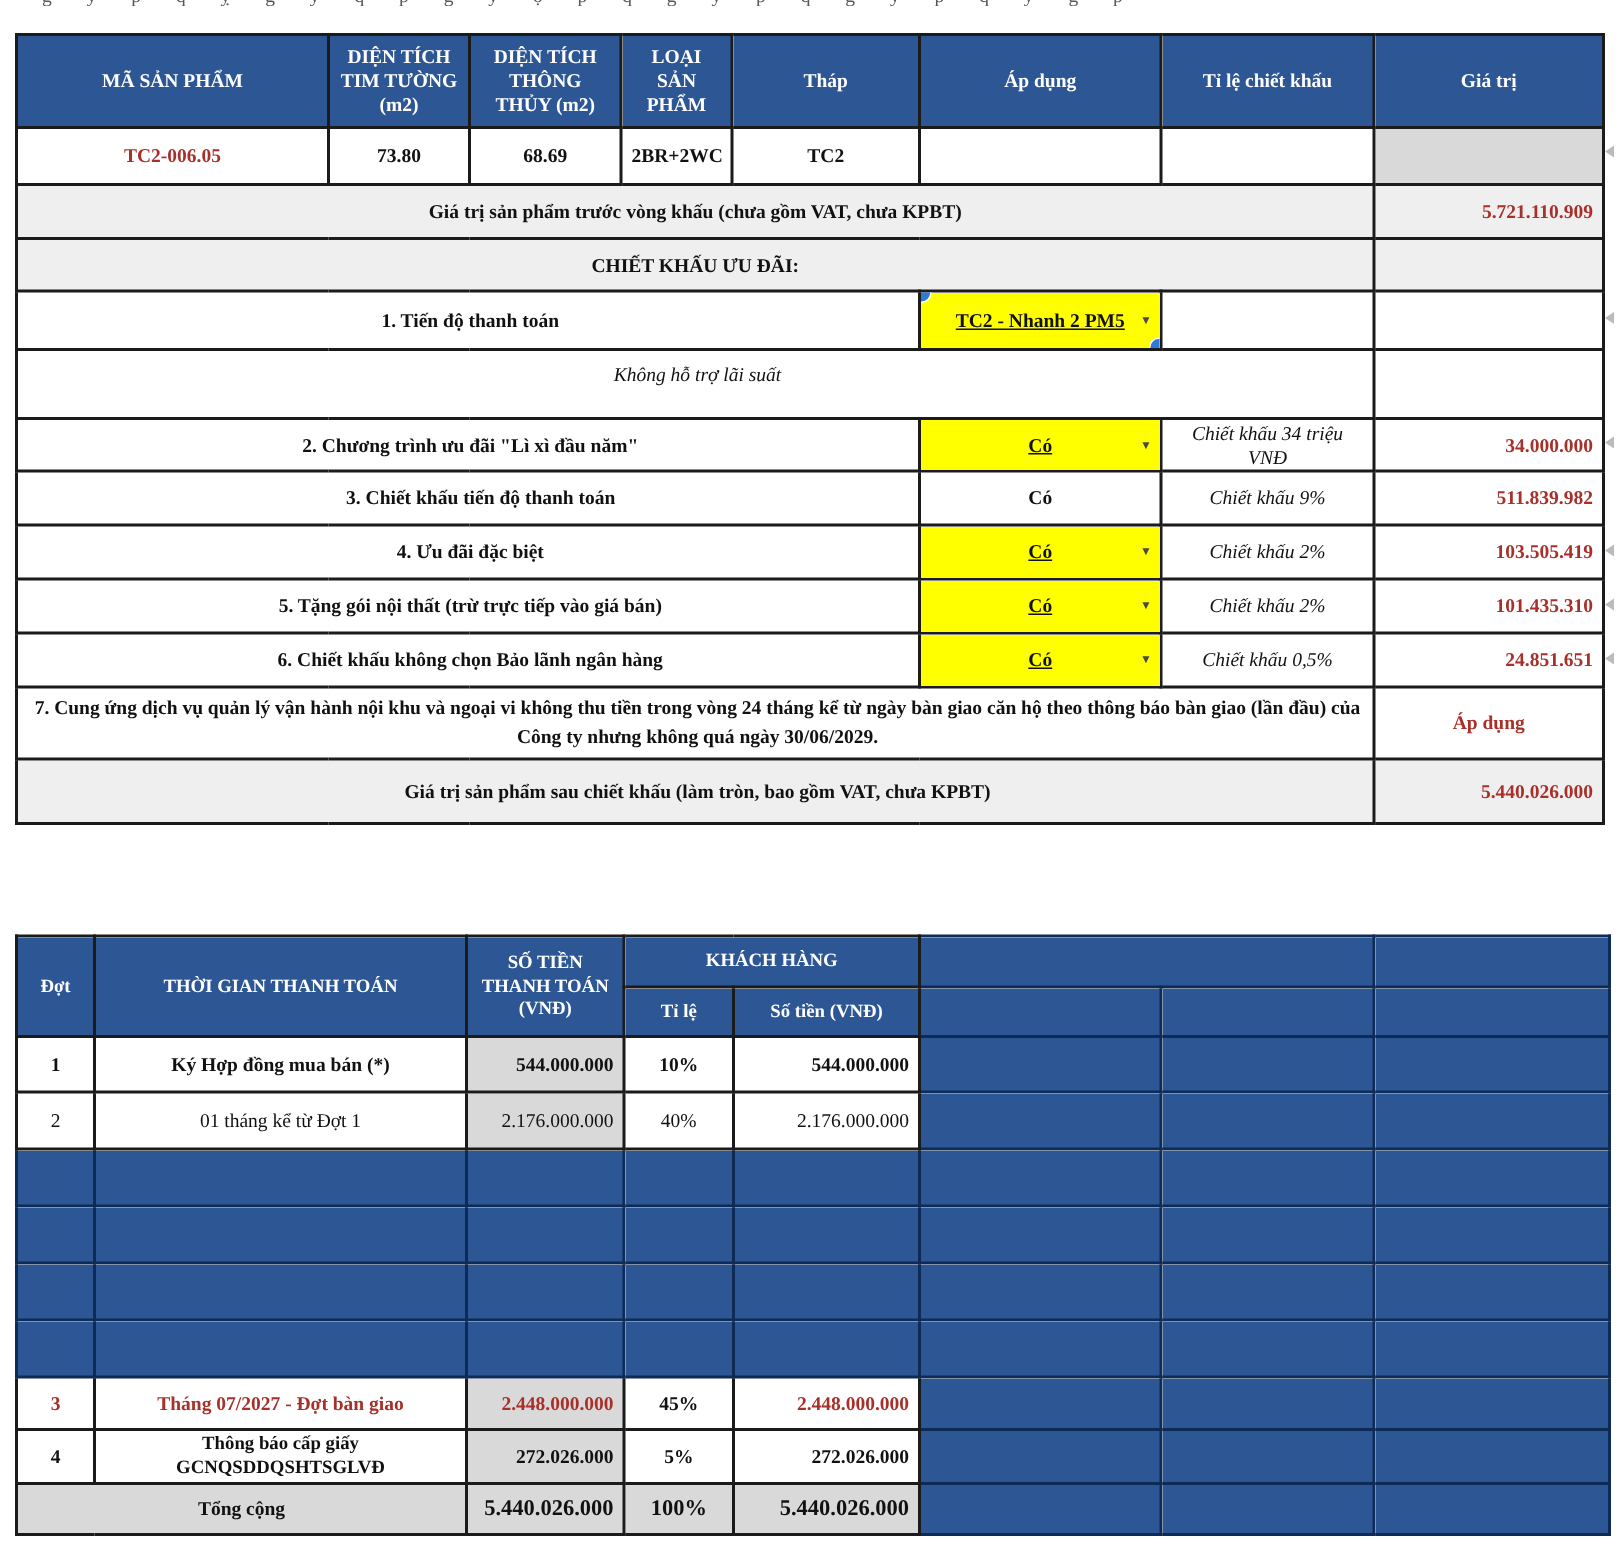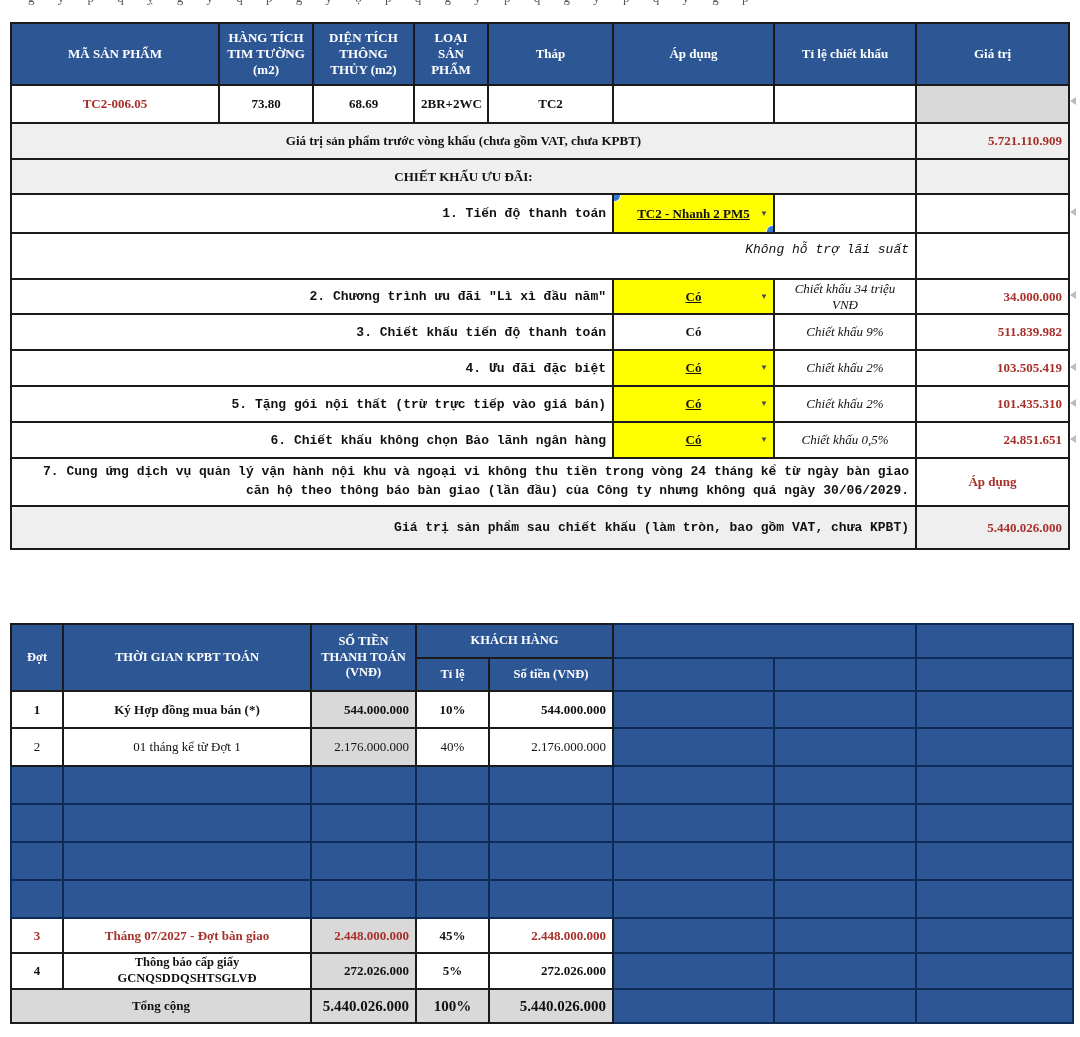--- a/index.html
+++ b/index.html
@@ -17,21 +17,21 @@
         font-size:13px;vertical-align:middle;}
   .hdr{background:#2D5695;color:#fff;font-weight:bold;text-align:center;line-height:1.25;}
   .bluec{background:#2D5695;border-color:#0E2B57 !important;}
   .rowgray{background:#EFEFEF;}
   .cellgray{background:#D9D9D9;}
   .yellow{background:#FFFF00;}
   .red{color:#A8302A;}
   .b{font-weight:bold;}
   .i{font-style:italic;}
   .ctr{text-align:center;}
-  .lft{text-align:right;font-family:Liberation Mono, monospace;}
+  .lft{text-align:center;}
   .rgt{text-align:right;margin-left:16px;}
   .big{font-size:17px;}
   .med{font-size:14px;}
 
   .ddcell{position:relative;text-decoration:underline;}
   .ddarrow{position:absolute;right:5px;top:50%;transform:translateY(-50%);
         font-size:8px;color:#4a4a4a;line-height:1;}
   .handle{position:absolute;width:11px;height:11px;border-radius:50%;
         background:#2F7AD2;border:1px solid #fff;z-index:5;}
 
@@ -64,21 +64,21 @@
         <col style="width:101px">
         <col style="width:74px">
       <col style="width:125px">
         <col style="width:161px">
         <col style="width:142px">
         <col style="width:153px">
     </colgroup>
     <tbody>
         <tr style="height:62px">
       <th class="hdr">MÃ SẢN PHẨM</th>
-      <th class="hdr">HÀNG TÍCH TIM TƯỜNG (m2)</th>
+      <th class="hdr">DIỆN TÍCH TIM TƯỜNG (m2)</th>
       <th class="hdr">DIỆN TÍCH THÔNG THỦY (m2)</th>
       <th class="hdr">LOẠI SẢN PHẨM</th>
       <th class="hdr">Tháp</th>
       <th class="hdr">Áp dụng</th>
       <th class="hdr">Tỉ lệ chiết khấu</th>
       <th class="hdr">Giá trị</th>
     </tr>
     <tr style="height:38px">
       <td class="ctr b red">TC2-006.05</td>
       <td class="ctr b">73.80</td>
@@ -180,21 +180,21 @@
         <col style="width:105px">
         <col style="width:73px">
       <col style="width:124px">
         <col style="width:161px">
         <col style="width:142px">
         <col style="width:157px">
     </colgroup>
     <tbody>
         <tr style="height:34px">
       <th class="hdr" rowspan="2" style="font-size:12.5px">Đợt</th>
-      <th class="hdr" rowspan="2" style="font-size:12.5px">THỜI GIAN KPBT TOÁN</th>
+      <th class="hdr" rowspan="2" style="font-size:12.5px">THỜI GIAN THANH TOÁN</th>
       <th class="hdr" rowspan="2" style="font-size:12.5px">SỐ TIỀN THANH TOÁN (VNĐ)</th>
       <th class="hdr" colspan="2" style="font-size:12.5px">KHÁCH HÀNG</th>
       <th class="hdr bluec" colspan="2"></th>
       <th class="hdr bluec"></th>
     </tr>
     <tr style="height:33px">
       <th class="hdr" style="font-size:12.5px">Tỉ lệ</th>
       <th class="hdr" style="font-size:12.5px">Số tiền (VNĐ)</th>
       <th class="hdr bluec"></th>
       <th class="hdr bluec"></th>

